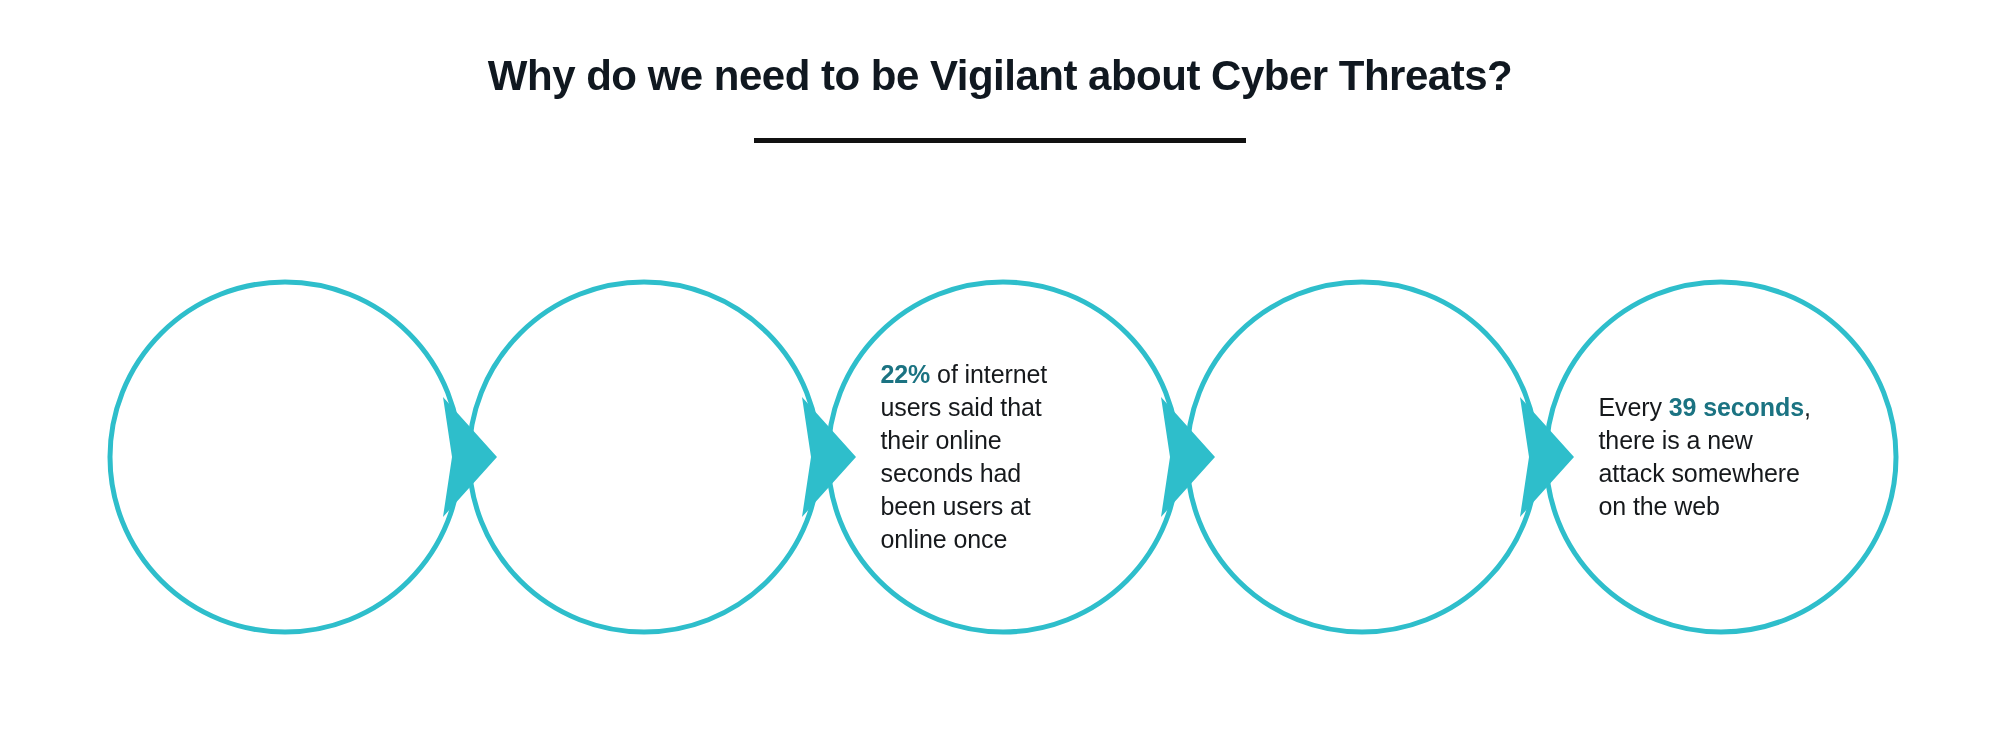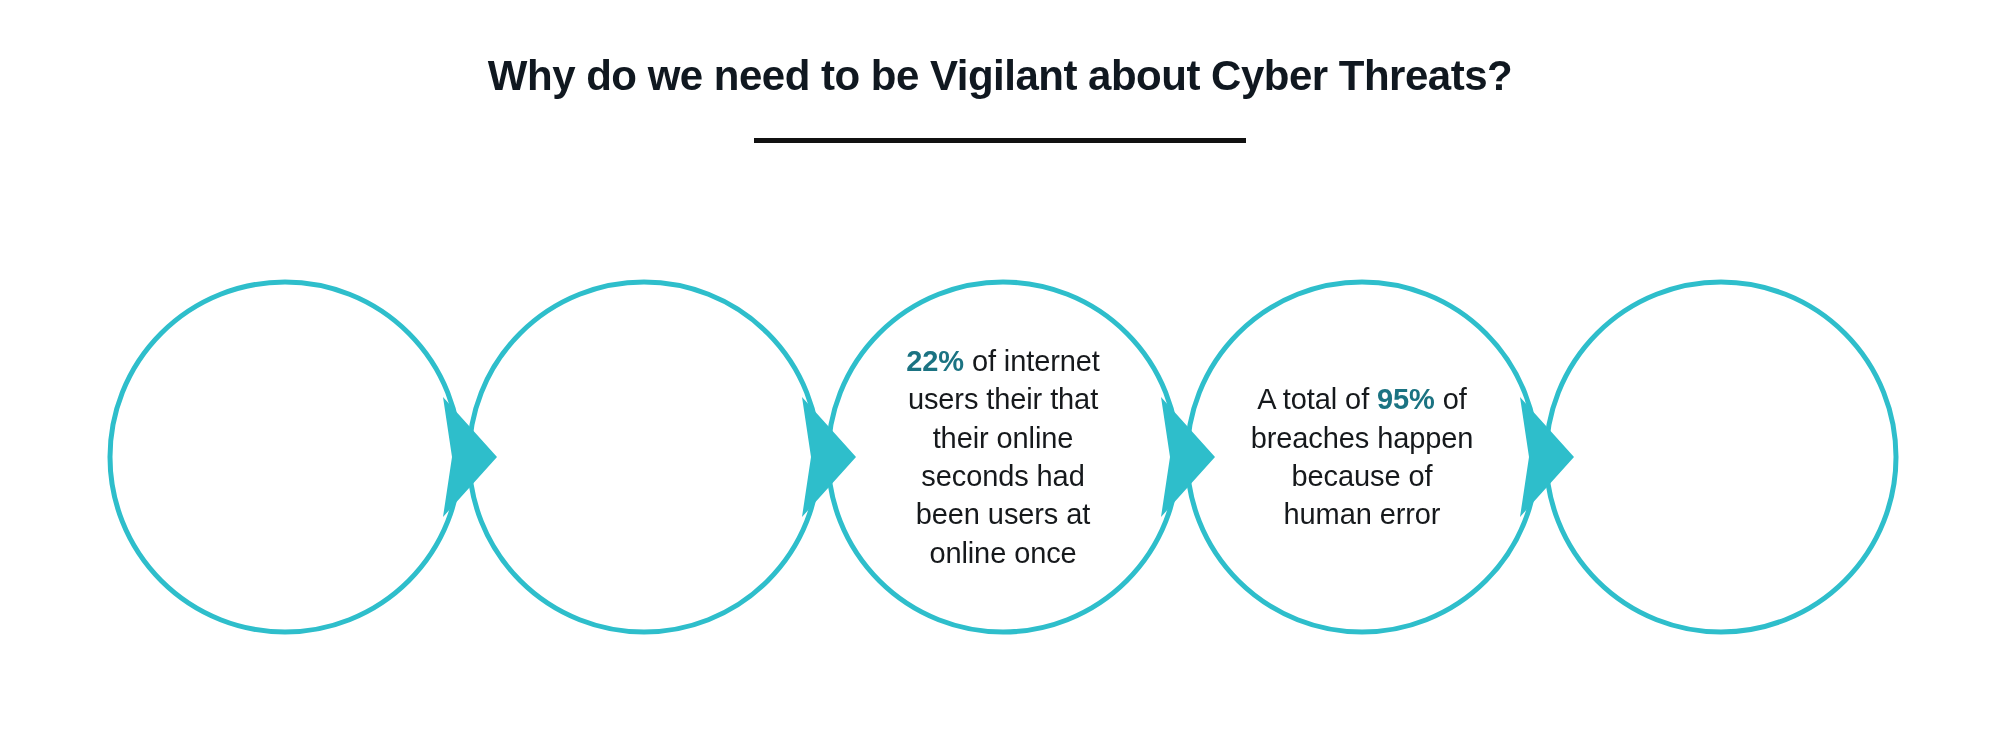--- a/index.html
+++ b/index.html
@@ -66,23 +66,23 @@
     position: absolute;
     top: 0;
     width: 358px;
     height: 358px;
     display: flex;
     align-items: center;
     justify-content: center;
   }
   .node-text {
     width: 245px;
-    text-align: center;
+    text-align: left;
     font-family: "Liberation Sans", sans-serif;
-    font-size: 29px;
+    font-size: 25px;
     line-height: 1.32;
     color: #16191c;
     letter-spacing: -0.1px;
   }
   .stat {
     font-weight: 700;
     color: #1b7382;
   }
 
   
@@ -114,20 +114,20 @@
       </g>
       <g fill="#2ebecb">
         <path d="M 443 119 L 497 179 L 443 239 L 452 179 Z"></path>
         <path d="M 802 119 L 856 179 L 802 239 L 811 179 Z"></path>
         <path d="M 1161 119 L 1215 179 L 1161 239 L 1170 179 Z"></path>
         <path d="M 1520 119 L 1574 179 L 1520 239 L 1529 179 Z"></path>
       </g>
     </svg>
 
     <div class="node node-3">
-      <div class="node-text"><span class="stat">22%</span><span> of internet</span><br><span>users their that</span><br><span>their online</span><br><span>seconds had</span><br><span>been users at</span><br><span>online once</span></div>
+      <div class="node-text"><span class="stat">22%</span><span> of internet</span><br><span>users said that</span><br><span>their online</span><br><span>seconds had</span><br><span>been users at</span><br><span>online once</span></div>
     </div>
-    <div class="node node-4">
-      <div class="node-text"><span>A total of </span><span class="stat">95%</span><span> of</span><br><span>breaches happen</span><br><span>because of</span><br><span>human error</span></div>
+    <div class="node node-5">
+      <div class="node-text"><span>Every </span><span class="stat">39 seconds</span><span>,</span><br><span>there is a new</span><br><span>attack somewhere</span><br><span>on the web</span></div>
     </div>
 
   </div>
 </div>
 
 </body></html>

